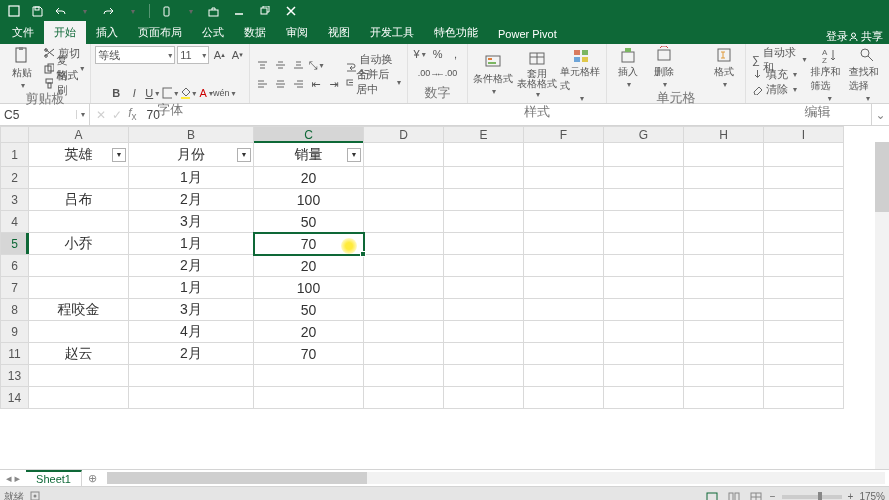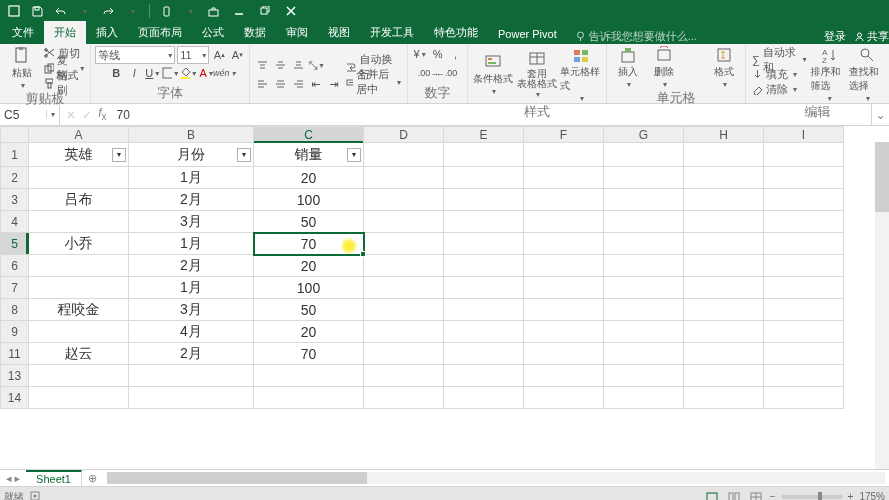--- a/index.html
+++ b/index.html
@@ -11,42 +11,42 @@
   .qat-btn { width: 20px; height: 18px; display: flex; align-items: center; justify-content: center; font-size: 10px; cursor: pointer; }
   .qat-sep { width: 1px; height: 14px; background: rgba(255,255,255,.3); margin: 0 3px; }
   .title { flex: 1; text-align: center; font-size: 11px; }
   .win-btns { display: flex; gap: 2px; }
   .win-btn { width: 24px; height: 18px; display: flex; align-items: center; justify-content: center; cursor: pointer; font-size: 11px; }
 
   
   .tabs { height: 22px; background: #0e6837; display: flex; align-items: flex-end; padding-left: 2px; color: #fff; font-size: 11px; }
   .tab { padding: 4px 10px; cursor: pointer; }
   .tab.active { background: #f3f3f3; color: #0e6837; }
-  .tabs-right { margin-left: auto; display: flex; align-items: center; gap: 8px; }
+  .tabs-right { margin-left: auto; display: flex; align-items: center; gap: 0; padding-right: 6px; }
   .tell { color: rgba(255,255,255,.7); font-size: 11px; display:flex; align-items:center; gap:3px; margin-left:8px;}
 
   
   .ribbon { height: 60px; background: #f3f3f3; border-bottom: 1px solid #d4d4d4; display: flex; }
   .group { border-right: 1px solid #e1e1e1; display: flex; flex-direction: column; padding: 2px 4px 0; }
   .group-ctl { flex: 1; display: flex; align-items: center; gap: 2px; font-size: 11px; color:#555; }
   .group-name { text-align: center; font-size: 13px; color: #777; padding-bottom: 1px; }
   .vstack { display: flex; flex-direction: column; gap: 1px; font-size: 11px; }
   .hstack { display: flex; align-items: center; gap: 2px; }
   .rbtn { display: flex; align-items: center; gap: 3px; padding: 0 2px; cursor: pointer; height: 14px; }
   .rbtn svg, .qat-btn svg { display:block; }
   .big-btn { display:flex; flex-direction:column; align-items:center; justify-content:center; width:42px; cursor:pointer; font-size:10px; color:#555; gap:1px;}
   .big-btn svg { width:18px; height:18px; }
   .font-sel { border:1px solid #bdbdbd; background:#fff; font-size:11px; padding:0 2px; height:18px; display:flex; align-items:center; }
   .drop { font-size:8px; color:#666; margin-left:2px;}
   .btnrow { display:flex; gap:2px; }
   .sq { width:16px; height:16px; display:flex; align-items:center; justify-content:center; cursor:pointer; font-size:11px; }
 
   
   .fbar { height: 22px; display: flex; align-items: stretch; border-bottom: 1px solid #d4d4d4; background:#fff; font-size:12px; }
-  .namebox { width: 60px; border-right:1px solid #d4d4d4; display:flex; align-items:center; padding:0 4px; }
+  .namebox { width: 90px; border-right:1px solid #d4d4d4; display:flex; align-items:center; padding:0 4px; }
   .namebox .drop { border-left:1px solid #d4d4d4; padding-left:4px; margin-left:auto;}
   .fx-btns { display:flex; align-items:center; gap:6px; padding:0 6px; color:#888; }
   .formula { flex:1; display:flex; align-items:center; padding:0 4px; }
   .fbar-exp { width:18px; display:flex; align-items:center; justify-content:center; border-left:1px solid #d4d4d4; color:#888;}
 
   
   .grid-wrap { position: relative; height: 343px; overflow:hidden; }
   table.sheet { border-collapse: collapse; table-layout: fixed; }
   .sheet th, .sheet td { border: 1px solid #d9d9d9; font-weight: normal; }
   .sheet thead th { background: #eee; height: 16px; font-size: 12px; color:#555; text-align:center; position:relative;}
@@ -147,27 +147,20 @@
   <span class="tab active">开始</span>
   <span class="tab">插入</span>
   <span class="tab">页面布局</span>
   <span class="tab">公式</span>
   <span class="tab">数据</span>
   <span class="tab">审阅</span>
   <span class="tab">视图</span>
   <span class="tab">开发工具</span>
   <span class="tab">特色功能</span>
   <span class="tab">Power Pivot</span>
-  <span class="tell">
-      <svg width="11" height="11">
-        <circle cx="5.5" cy="4" r="3" fill="none" stroke="rgba(255,255,255,.7)"></circle>
-        <line x1="5.5" y1="7" x2="5.5" y2="10" stroke="rgba(255,255,255,.7)"></line>
-      </svg>
-      <span>告诉我您想要做什么...</span>
-    </span>
   <div class="tabs-right">
     <span>登录</span>
     <span style="display:flex;align-items:center;gap:2px;">
         <svg width="11" height="11">
           <circle cx="5.5" cy="4" r="2" fill="none" stroke="#fff"></circle>
           <path d="M2 10c0-2 1.5-3 3.5-3s3.5 1 3.5 3" fill="none" stroke="#fff"></path>
         </svg>
         <span>共享</span>
       </span>
   </div>
@@ -207,21 +200,21 @@
               <rect x="4" y="5" width="3" height="5" fill="none" stroke="#555"></rect>
             </svg>
             <span>格式刷</span>
           </div>
       </div>
     </div>
     <div class="group-name">剪贴板</div>
   </div>
 
   <div class="group">
-    <div class="group-ctl vstack" style="gap:1px;">
+    <div class="group-ctl vstack" style="gap:21px;">
       <div class="hstack">
         <div class="font-sel" style="width:80px;">
             <span>等线</span>
             <span class="drop" style="margin-left:auto;">▾</span>
           </div>
         <div class="font-sel" style="width:32px;">
             <span>11</span>
             <span class="drop" style="margin-left:auto;">▾</span>
           </div>
         <span class="sq">A<sup style="font-size:7px;">▴</sup></span>
@@ -248,21 +241,21 @@
             <svg width="12" height="12">
               <path d="M2 5l4-4 4 4-4 4z" fill="none" stroke="#666"></path>
               <rect x="1" y="10" width="10" height="2" fill="#ffeb3b"></rect>
             </svg>
             <span class="drop">▾</span>
           </span>
         <span class="sq">
             <span style="color:#c00;">A</span>
             <span class="drop">▾</span>
           </span>
-        <span class="sq" style="font-size:9px;font-style:italic;">wén<span class="drop">▾</span></span>
+        <span class="sq" style="font-size:9px;">wén<span class="drop">▾</span></span>
       </div>
     </div>
     <div class="group-name">字体</div>
   </div>
 
   <div class="group">
     <div class="group-ctl">
       <div class="vstack" style="gap:3px;">
         <div class="btnrow">
           <span class="sq">

